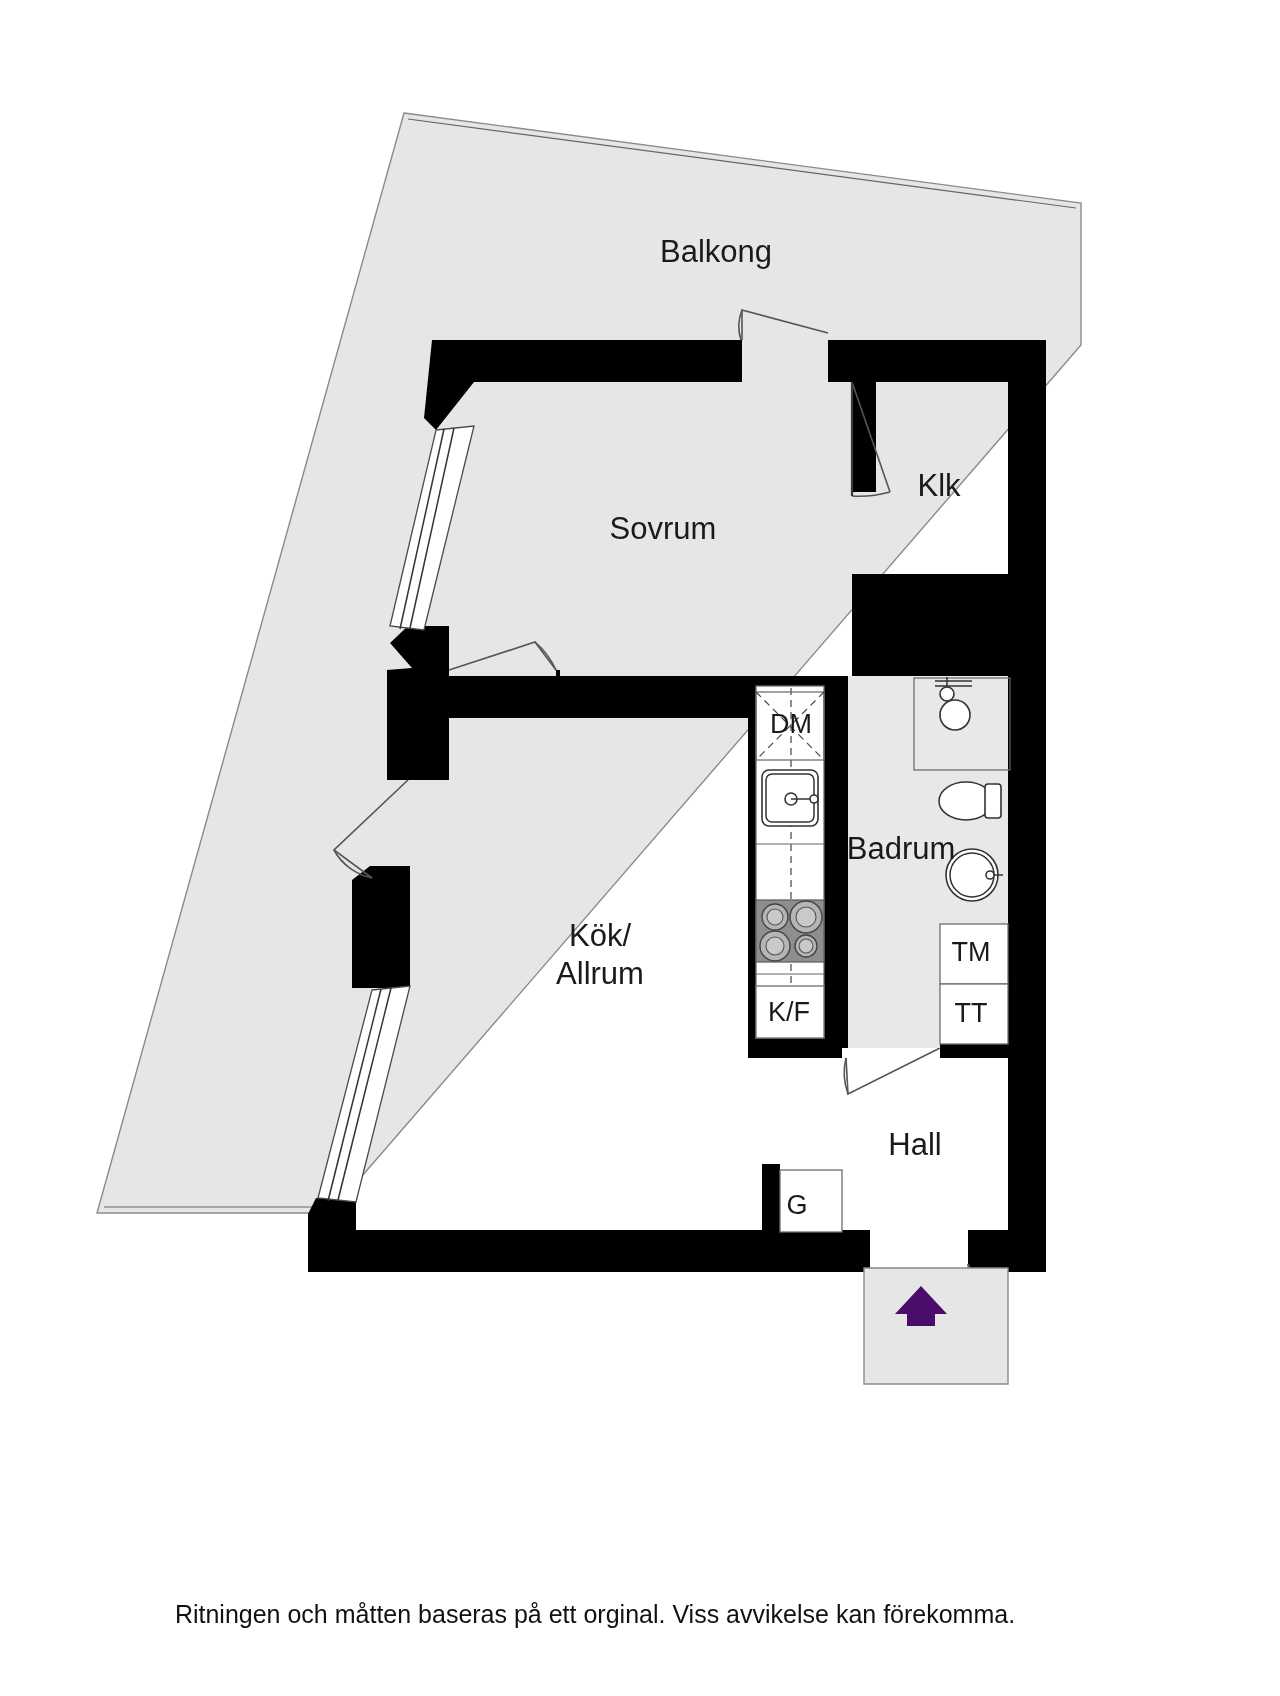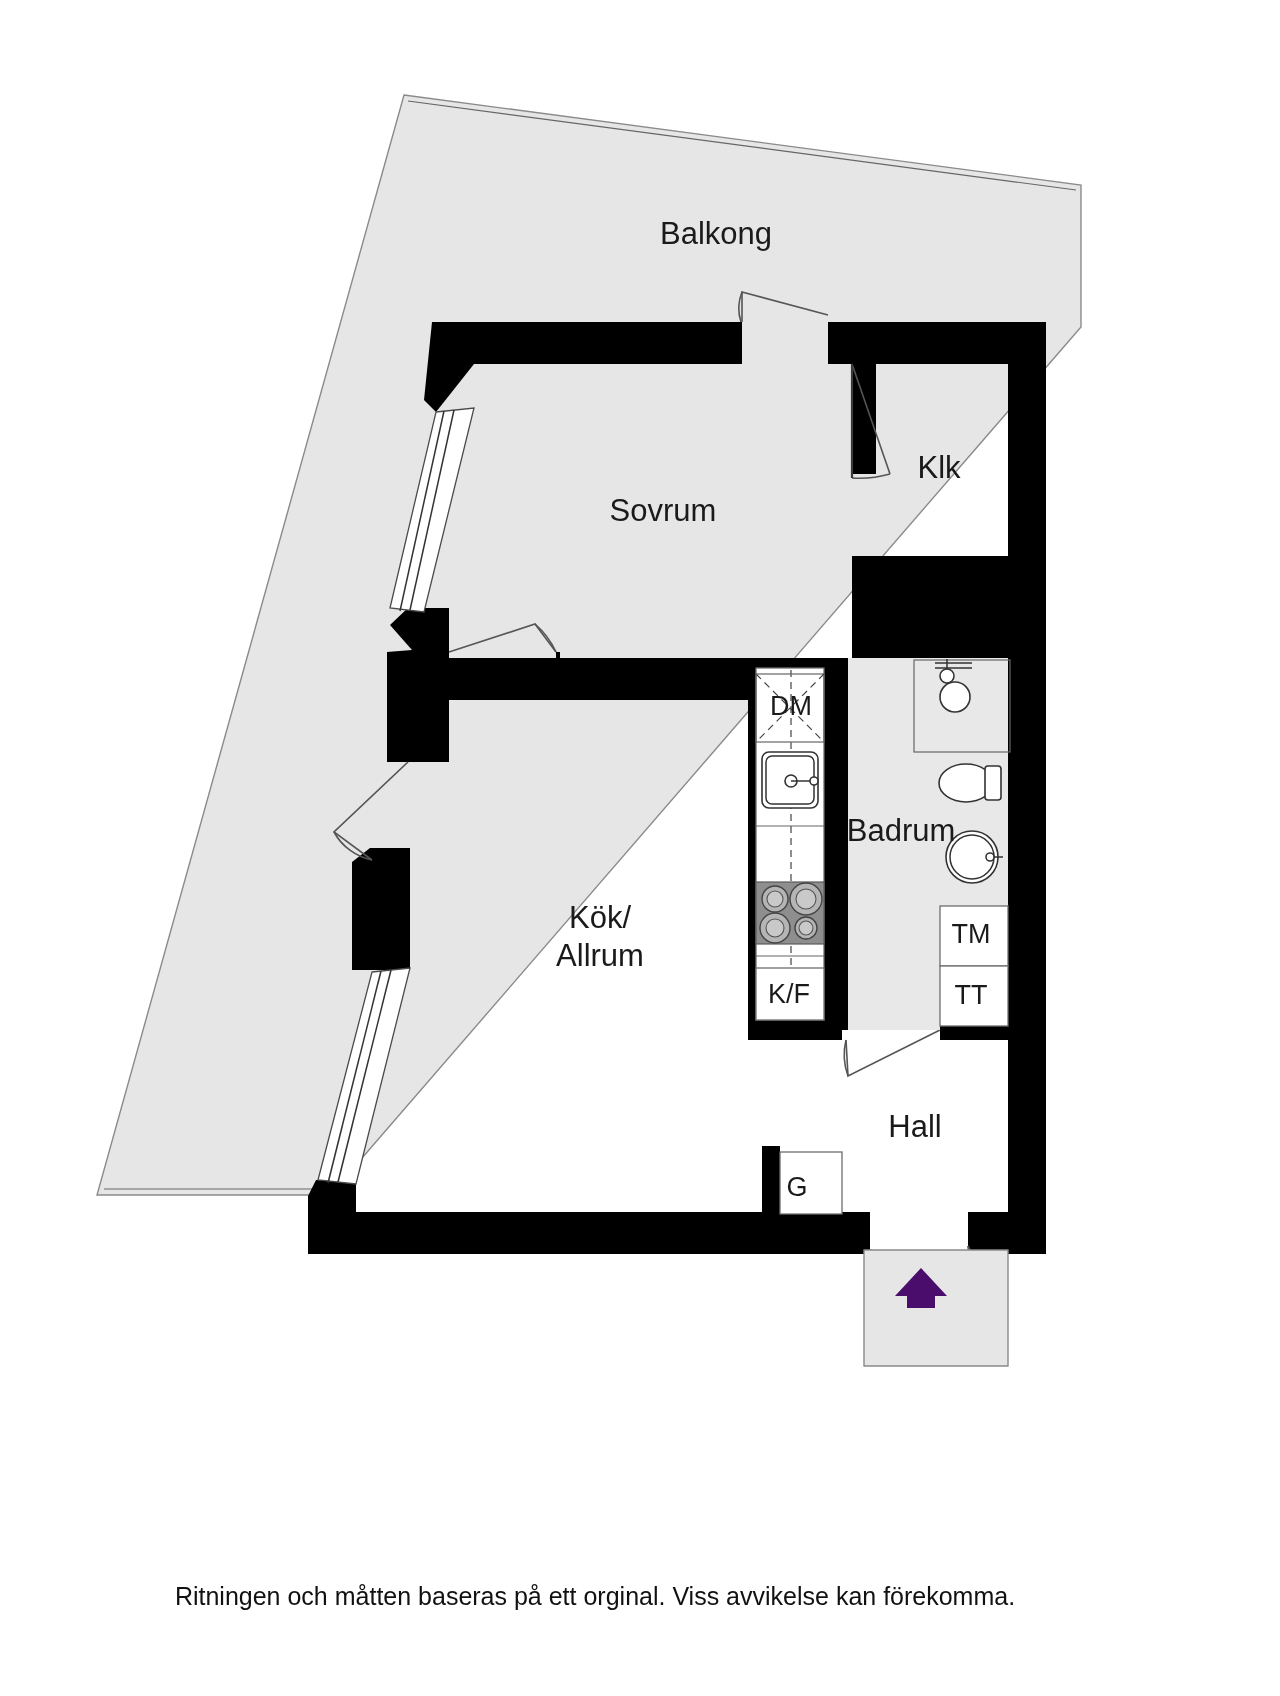--- a/index.html
+++ b/index.html
@@ -11,21 +11,21 @@
   body {
     width: 1280px;
     height: 1696px;
     font-family: "Liberation Sans", sans-serif;
     position: relative;
     overflow: hidden;
   }
   #plan-root {
     position: absolute;
     left: 0;
-    top: 0;
+    top: 18px;
     width: 1280px;
     height: 1317px;
   }
   svg.floorplan {
     display: block;
     width: 1280px;
     height: 1696px;
   }
   .room-label {
     font-family: "Liberation Sans", sans-serif;

